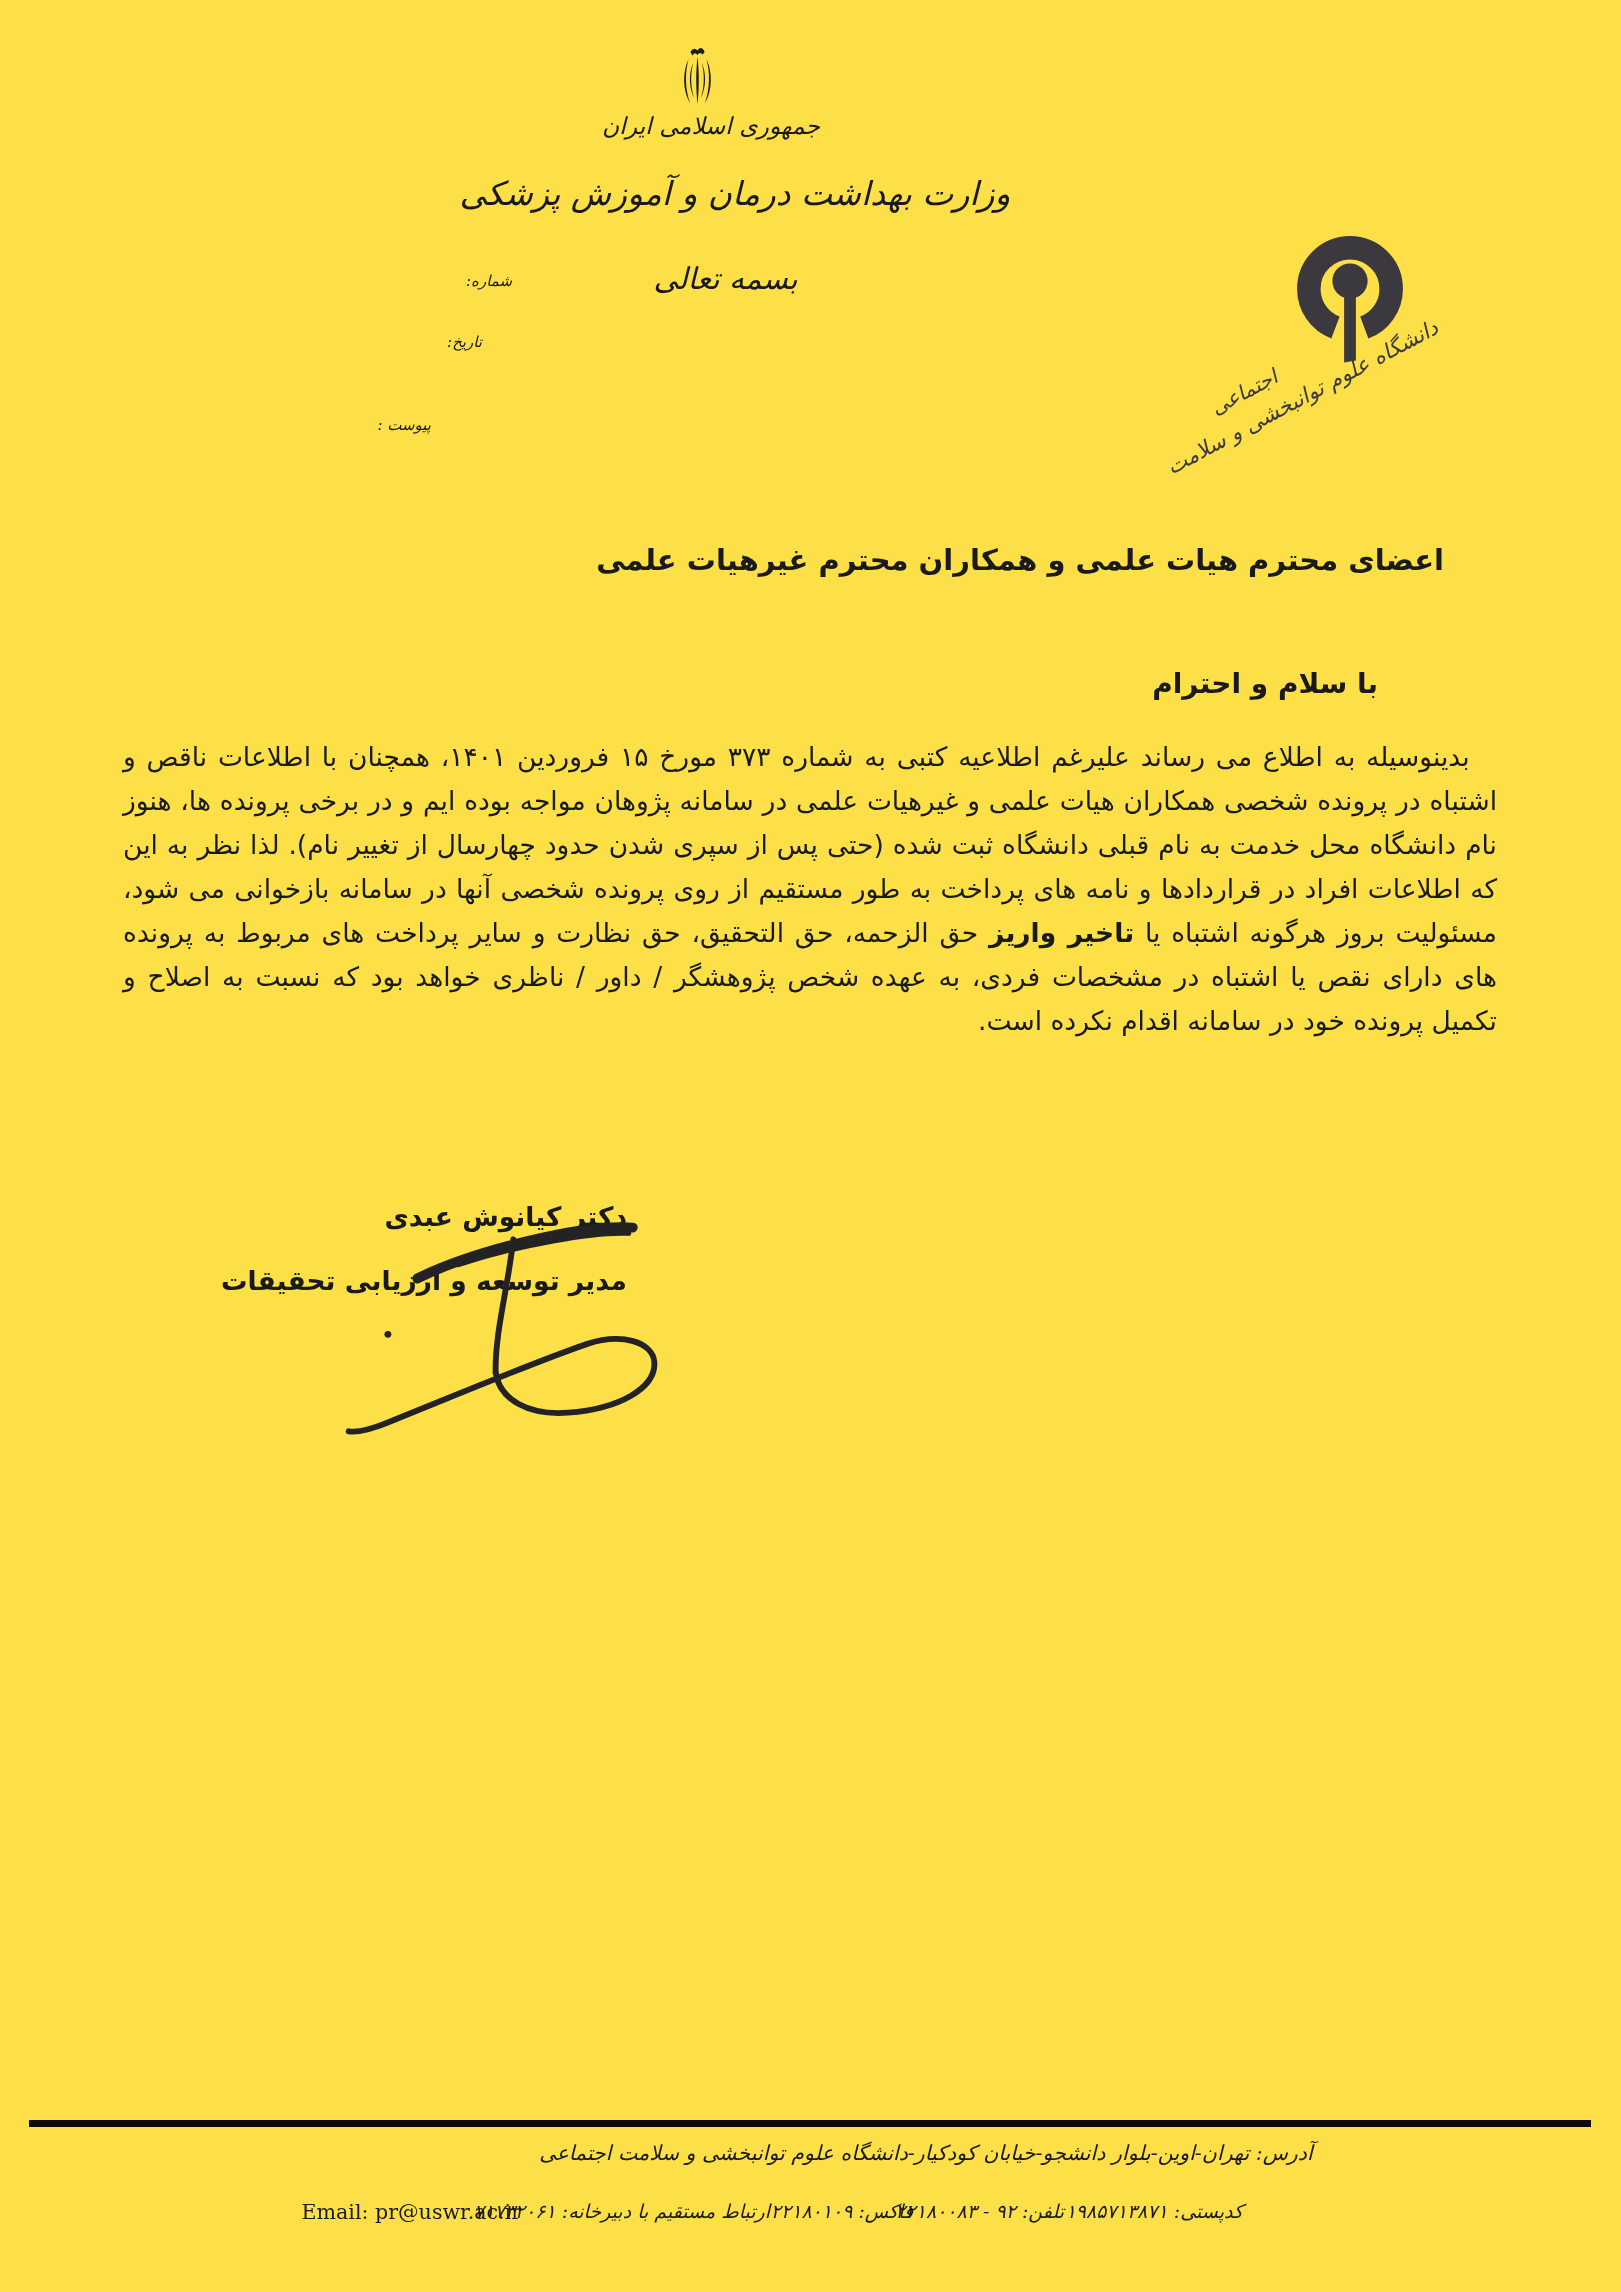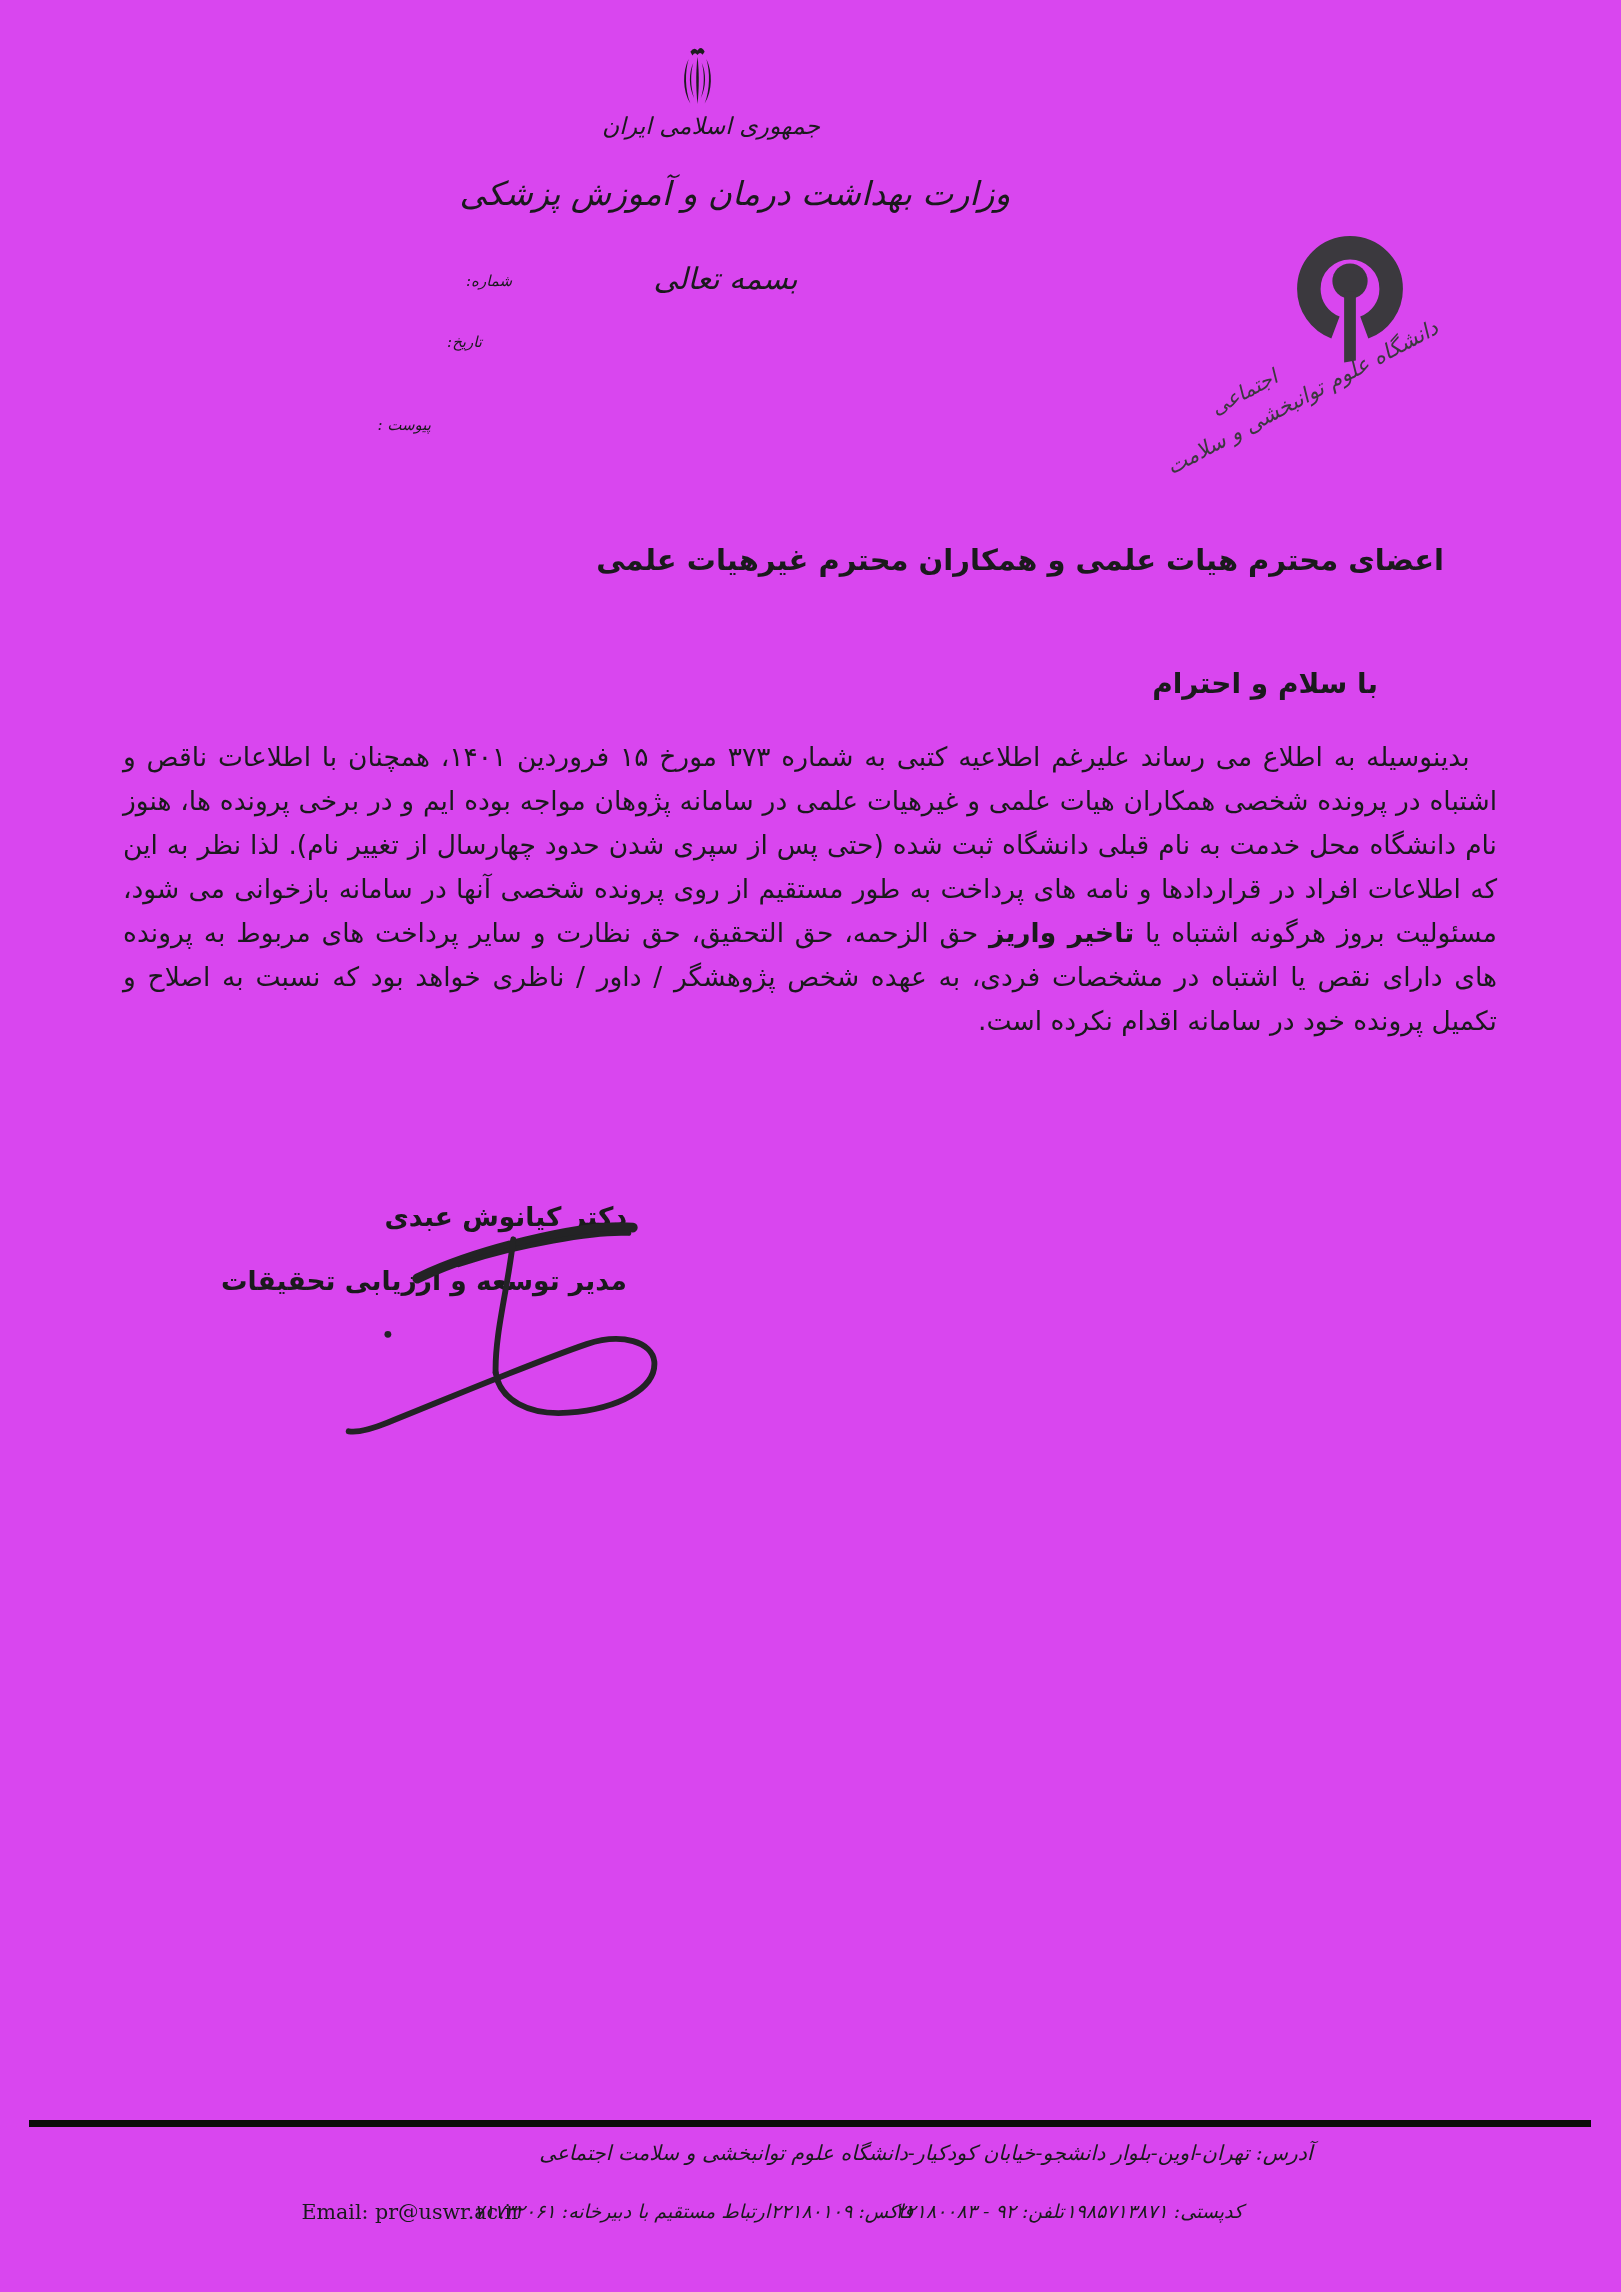--- a/index.html
+++ b/index.html
@@ -1,20 +1,20 @@
 <!DOCTYPE html>
 <html lang="fa"><head>
 <meta charset="utf-8">
 <style>
   html,body{margin:0;padding:0;background:#e8e8e8;}
   .page{
     position:relative;
     width:1621px;height:2293px;
     margin:0 auto;
-    background:#d946ef;
+    background:#fde047;
     font-family:"DejaVu Sans",sans-serif;
     color:#1a1a1c;
     overflow:hidden;
   }
   .abs{position:absolute;}
   .rtl{direction:rtl;unicode-bidi:plaintext;}
   .nastaliq{font-family:"DejaVu Serif",serif;font-style:italic;}
   .nowrap{white-space:nowrap;}
 
   

